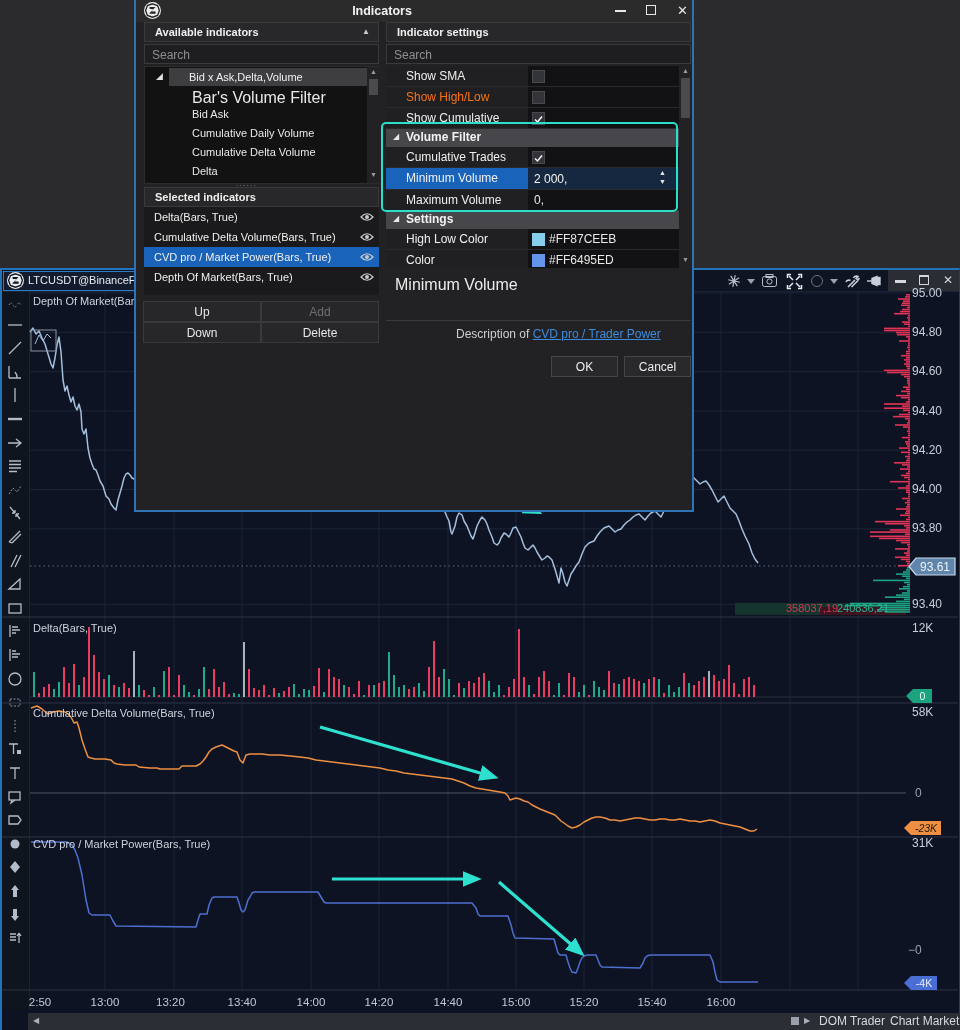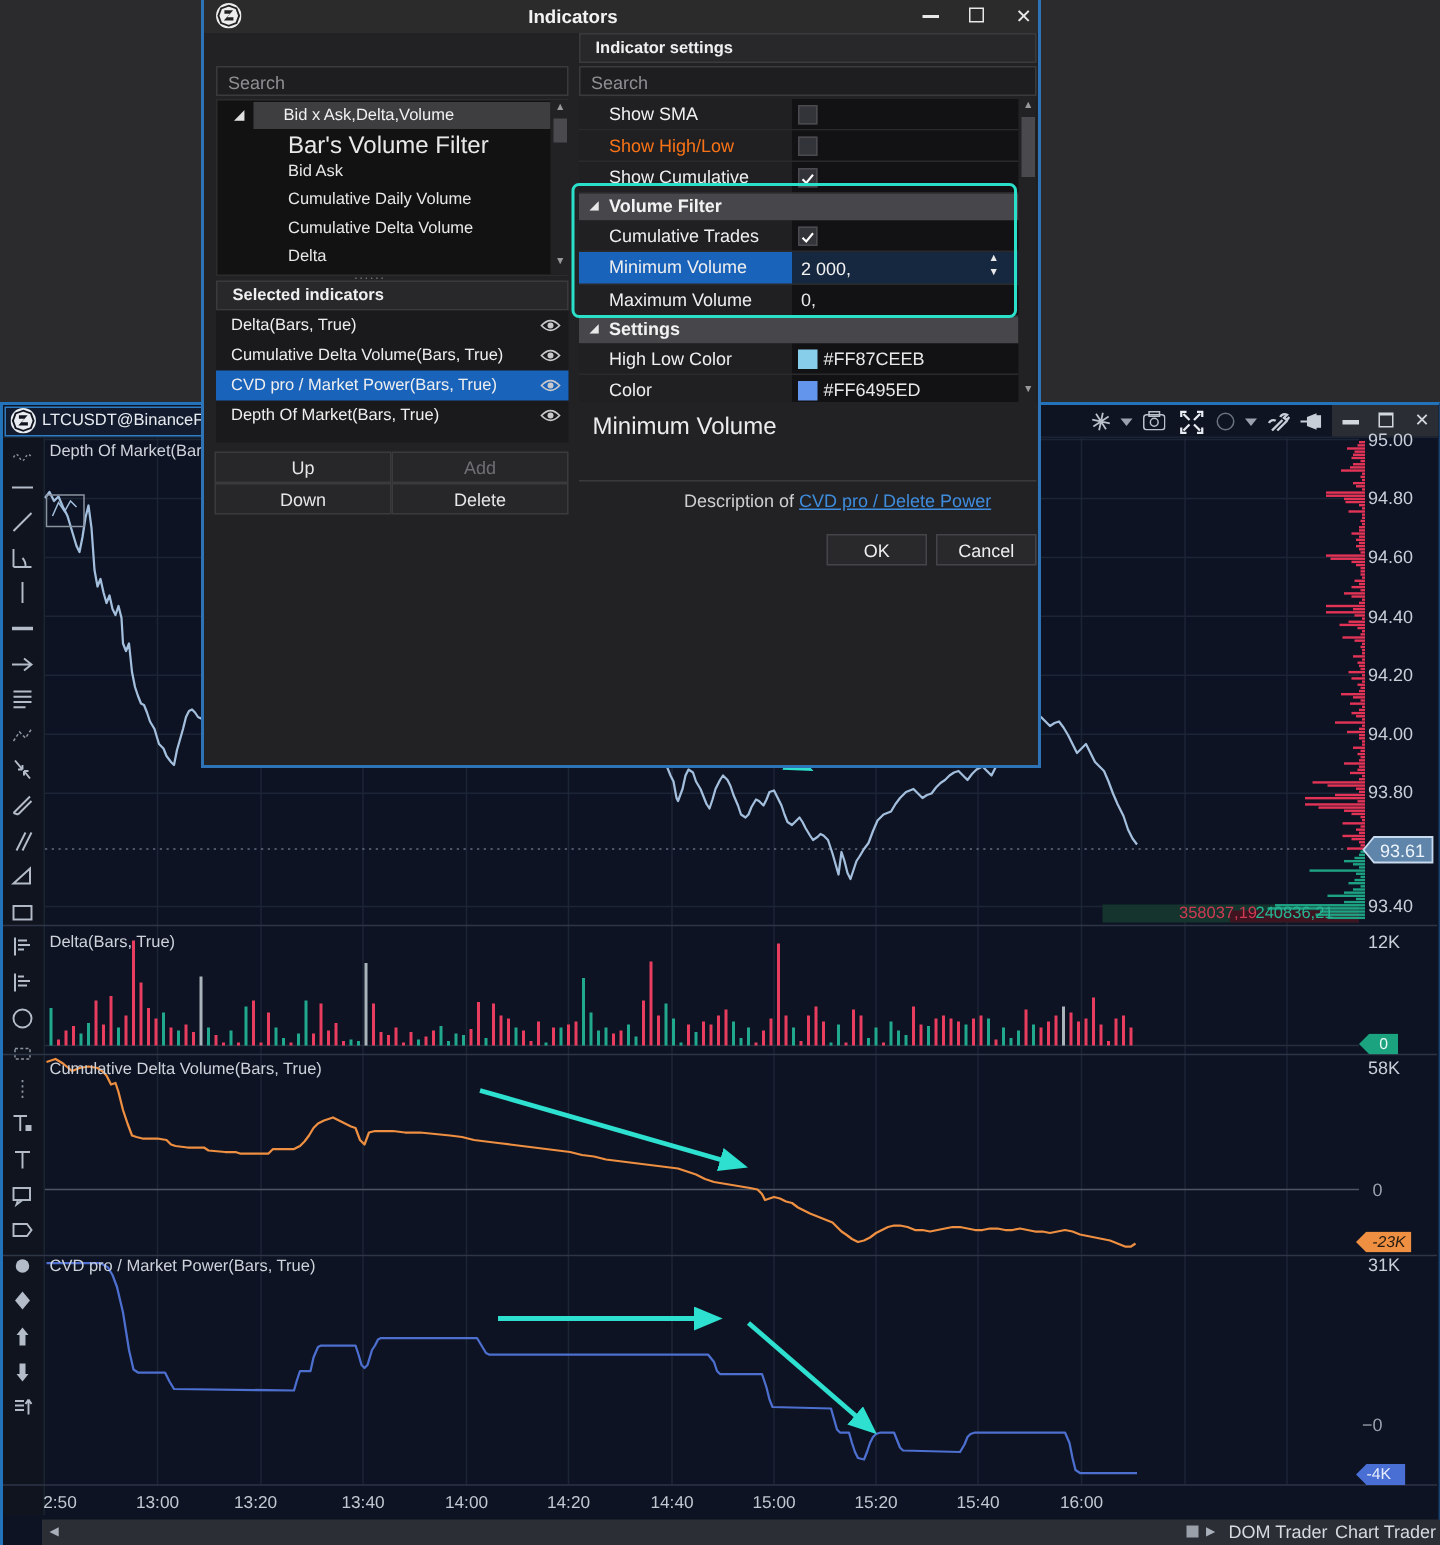--- a/index.html
+++ b/index.html
@@ -505,51 +505,55 @@
     <path d="M1,9.5 L8,1 L47,1 L47,18 L8,18 Z" fill="#6e9ac2" fill-opacity="0.85" stroke="#c8daee" stroke-width="1.2"></path>
     <text x="12" y="14" font-family="Liberation Sans,sans-serif" font-size="12" fill="#eef4fb">93.61</text>
   </svg>
 <div class="abs" style="left:906px;top:689px;width:26px;height:14px;background:#1ba27e;clip-path:polygon(0 50%,7px 0,100% 0,100% 100%,7px 100%);">
     <div style="margin-left:7px;font-size:10.5px;line-height:14px;color:#eafaf4;text-align:center;">0</div>
   </div>
 <div class="abs" style="left:904px;top:821px;width:37px;height:14px;background:#ef8f41;clip-path:polygon(0 50%,7px 0,100% 0,100% 100%,7px 100%);font-style:italic;">
     <div style="margin-left:7px;font-size:10.5px;line-height:14px;color:#221a10;text-align:center;">-23K</div>
   </div>
 <div class="abs" style="left:904px;top:976px;width:33px;height:14px;background:#4a6fd4;clip-path:polygon(0 50%,7px 0,100% 0,100% 100%,7px 100%);">
-    <div style="margin-left:7px;font-size:10.5px;line-height:14px;color:#e8eeff;text-align:left;">-4K</div>
+    <div style="margin-left:7px;font-size:10.5px;line-height:14px;color:#e8eeff;text-align:center;">-4K</div>
   </div>
 <div class="txt" style="left:22px;top:996px;width:36px;text-align:center;font-size:11.5px;color:#c3c9d2;">2:50</div>
 <div class="txt" style="left:87px;top:996px;width:36px;text-align:center;font-size:11.5px;color:#c3c9d2;">13:00</div>
 <div class="txt" style="left:156px;top:996px;width:36px;text-align:left;font-size:11.5px;color:#c3c9d2;">13:20</div>
 <div class="txt" style="left:224px;top:996px;width:36px;text-align:center;font-size:11.5px;color:#c3c9d2;">13:40</div>
 <div class="txt" style="left:293px;top:996px;width:36px;text-align:center;font-size:11.5px;color:#c3c9d2;">14:00</div>
 <div class="txt" style="left:361px;top:996px;width:36px;text-align:center;font-size:11.5px;color:#c3c9d2;">14:20</div>
 <div class="txt" style="left:430px;top:996px;width:36px;text-align:center;font-size:11.5px;color:#c3c9d2;">14:40</div>
 <div class="txt" style="left:498px;top:996px;width:36px;text-align:center;font-size:11.5px;color:#c3c9d2;">15:00</div>
 <div class="txt" style="left:566px;top:996px;width:36px;text-align:center;font-size:11.5px;color:#c3c9d2;">15:20</div>
 <div class="txt" style="left:634px;top:996px;width:36px;text-align:center;font-size:11.5px;color:#c3c9d2;">15:40</div>
 <div class="txt" style="left:703px;top:996px;width:36px;text-align:center;font-size:11.5px;color:#c3c9d2;">16:00</div>
 <div class="abs" style="left:28px;top:1013px;width:932px;height:17px;background:#2b2e35;"></div>
 <div class="txt" style="left:33px;top:1016px;font-size:8px;color:#aab0ba;">◀</div>
 <div class="abs" style="left:791px;top:1017px;width:8px;height:8px;background:#9aa0aa;"></div>
 <div class="txt" style="left:804px;top:1016px;font-size:8px;color:#aab0ba;">▶</div>
 <div class="txt" style="left:819px;top:1014px;font-size:12px;color:#d6dade;">DOM Trader</div>
-<div class="txt" style="left:890px;top:1014px;font-size:12px;color:#d6dade;">Chart Trader</div>
+<div class="txt" style="left:890px;top:1014px;font-size:12px;color:#d6dade;">Chart Market</div>
 <div class="abs" style="left:134px;top:0;width:560px;height:512px;background:#222225;border:2px solid #2d73b5;border-top:none;">
 <div class="abs" style="left:0;top:0;width:100%;height:22px;background:#2b2b2b;">
 <svg class="abs" style="left:8px;top:2px;" width="17" height="17" viewBox="0 0 17 17">
         <circle cx="8.5" cy="8.5" r="8.5" fill="#ededed"></circle>
         <path d="M8.5 1.8 L13.6 3.6 L15.4 8.5 L13.6 13.4 L8.5 15.2 L3.4 13.4 L1.6 8.5 L3.4 3.6 Z" fill="none" stroke="#222" stroke-width="1.3"></path>
         <path d="M5.6 4.9 h5.8 l-4 4.6 h4.2 v2.2 h-6.4 l4 -4.6 h-3.6 z" fill="#222"></path>
       </svg>
 <div class="txt" style="left:186px;top:4px;width:120px;text-align:center;font-size:12.5px;font-weight:bold;color:#f2f2f2;">Indicators</div>
 <div class="abs" style="left:479px;top:10px;width:11px;height:2px;background:#e8e8e8;"></div>
 <div class="abs" style="left:510px;top:5px;width:10px;height:10px;border:1.6px solid #e8e8e8;"></div>
 <div class="txt" style="left:541px;top:3px;font-size:13px;color:#e8e8e8;">✕</div>
 </div>
+<div class="abs" style="left:8px;top:22px;width:235px;height:20px;background:#28282a;border:1px solid #3a3a3d;">
+      <div class="txt" style="left:10px;top:3px;font-size:11px;font-weight:bold;color:#efefef;">Available indicators</div>
+      <div class="txt" style="right:8px;top:4px;font-size:8px;color:#cccccc;">▲</div>
+    </div>
 <div class="abs" style="left:8px;top:44px;width:235px;height:20px;background:#1e1e20;border:1px solid #3a3a3d;">
       <div class="txt" style="left:7px;top:3px;font-size:12px;color:#8f8f93;">Search</div>
     </div>
 <div class="abs" style="left:8px;top:66px;width:235px;height:118px;background:#121213;border:1px solid #2c2c2f;">
 <div class="abs" style="left:24px;top:1px;width:198px;height:18px;background:#3e3e41;"></div>
 <div class="txt" style="left:11px;top:4px;font-size:9px;color:#e0e0e0;">◢</div>
 <div class="txt" style="left:28px;top:4px;font-size:11px;color:#f0f0f0;margin-left:16px;">Bid x Ask,Delta,Volume</div>
 <div class="txt" style="left:47px;top:22px;font-size:16px;color:#e8e8e8;">Bar's Volume Filter</div>
 <div class="txt" style="left:47px;top:41px;font-size:11px;color:#e8e8e8;">Bid Ask</div>
 <div class="txt" style="left:47px;top:60px;font-size:11px;color:#e8e8e8;">Cumulative Daily Volume</div>
@@ -659,15 +663,15 @@
 <div class="abs" style="left:146px;top:188px;width:13px;height:13px;background:#6495ED;"></div>
 <div class="txt" style="left:163px;top:187px;font-size:12px;color:#e8e8e8;">#FF6495ED</div>
 <div class="abs" style="left:293px;top:0;width:12px;height:202px;background:#222225;"></div>
 <div class="txt" style="left:296px;top:1px;font-size:7px;color:#9a9a9a;">▲</div>
 <div class="abs" style="left:295px;top:12px;width:9px;height:40px;background:#4a4a4e;"></div>
 <div class="txt" style="left:296px;top:190px;font-size:7px;color:#9a9a9a;">▼</div>
 </div>
 <div class="abs" style="left:245px;top:122px;width:297px;height:90px;border:2px solid #2ae0c9;border-radius:5px;"></div>
 <div class="txt" style="left:259px;top:276px;font-size:16px;color:#ececec;">Minimum Volume</div>
 <div class="abs" style="left:250px;top:320px;width:305px;height:1px;background:#3a3a3e;"></div>
-<div class="txt" style="left:320px;top:327px;font-size:12px;color:#cfcfd2;">Description of <span style="color:#3f8cdd;text-decoration:underline;">CVD pro / Delete Power</span></div>
+<div class="txt" style="left:320px;top:327px;font-size:12px;color:#cfcfd2;">Description of <span style="color:#3f8cdd;text-decoration:underline;">CVD pro / Trader Power</span></div>
 <div class="abs" style="left:415px;top:356px;width:67px;height:21px;background:#29292c;border:1px solid #454549;text-align:center;font-size:12px;line-height:20px;color:#eeeeee;">OK</div>
 <div class="abs" style="left:488px;top:356px;width:67px;height:21px;background:#29292c;border:1px solid #454549;text-align:center;font-size:12px;line-height:20px;color:#eeeeee;">Cancel</div>
 </div>
 </body></html>

